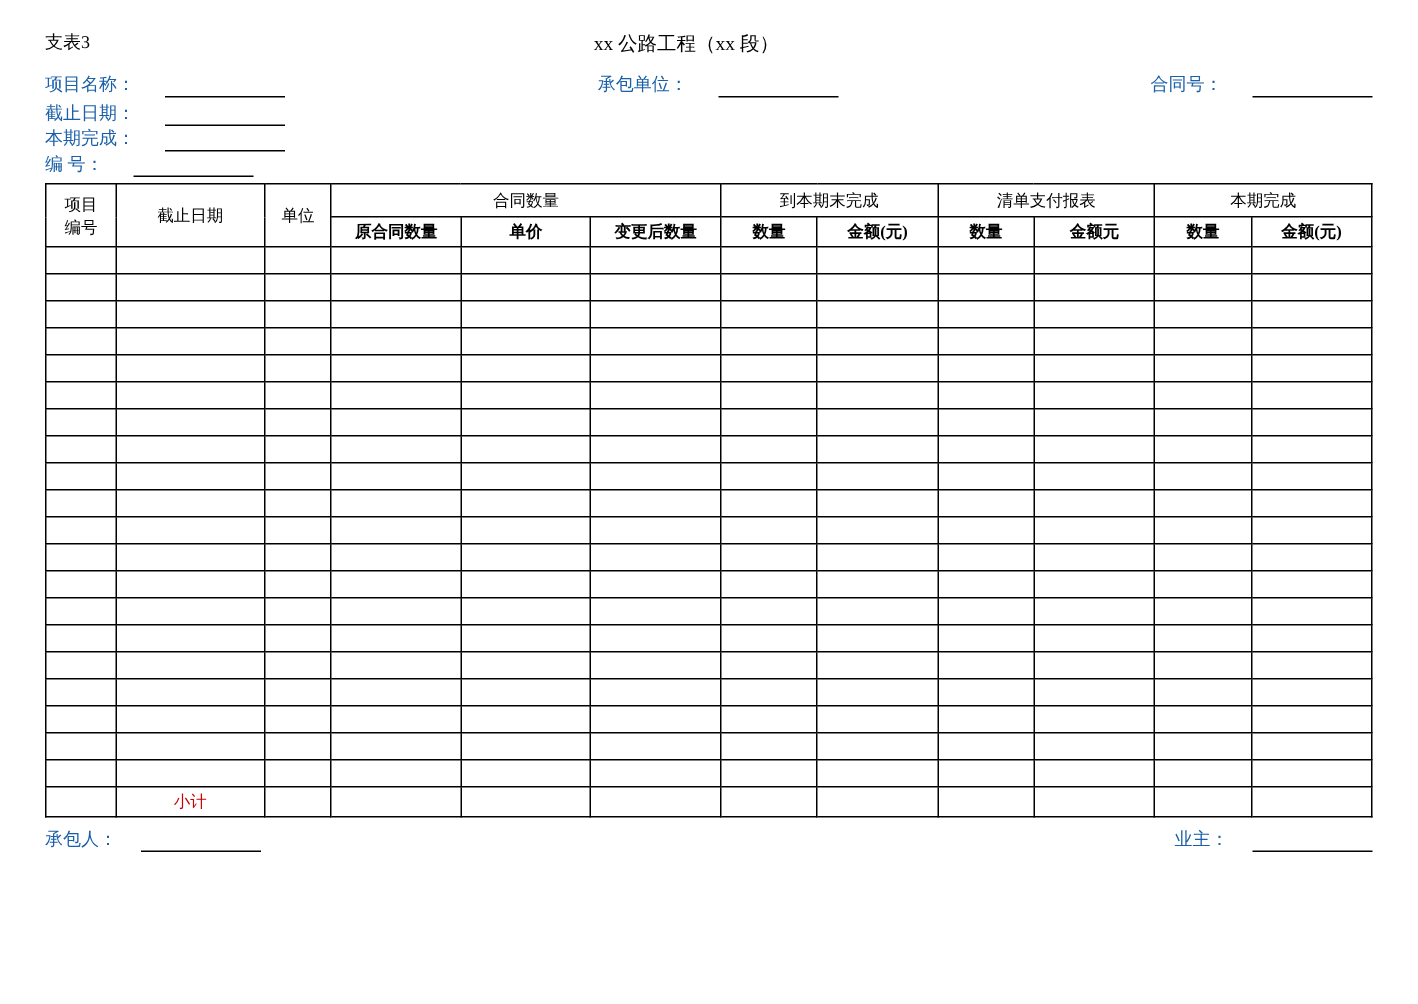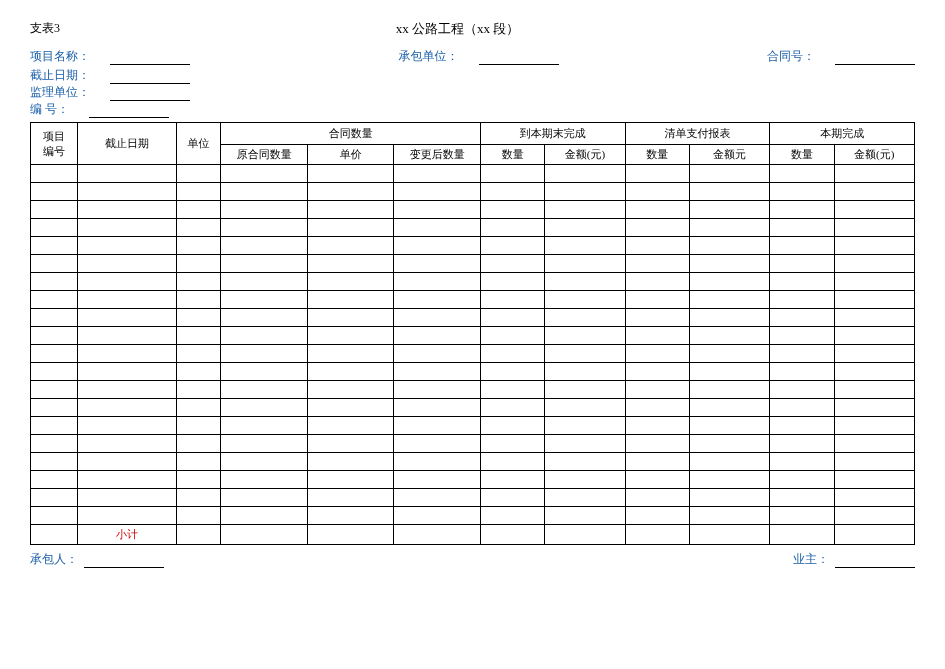--- a/index.html
+++ b/index.html
@@ -70,39 +70,40 @@
     }
     th {
       background: #fff;
       font-weight: normal;
     }
     .header-main th {
       height: 22px;
     }
     .header-sub th {
       height: 20px;
+      font-weight: bold;
     }
     .data-row td {
       height: 18px;
     }
     .subtotal-row td {
       color: #c00;
       height: 20px;
       text-align: center;
     }
     .footer-row {
       display: flex;
       justify-content: space-between;
       margin-top: 6px;
       font-size: 12px;
     }
     .footer-item {
       display: flex;
       align-items: center;
-      gap: 6px;
+      gap: 16px;
     }
     .footer-value {
       min-width: 80px;
       border-bottom: 1px solid #000;
       display: inline-block;
     }
     .blue-label {
       color: #1a5fa8;
     }
     .project-header {
@@ -137,21 +138,21 @@
       <span class="meta-label blue-label">合同号：</span>
       <span class="meta-value">&nbsp;&nbsp;&nbsp;&nbsp;&nbsp;&nbsp;&nbsp;&nbsp;&nbsp;&nbsp;&nbsp;&nbsp;&nbsp;&nbsp;&nbsp;&nbsp;</span>
     </div>
   </div>
   <div style="display:flex; justify-content:space-between; margin-bottom:4px; font-size:12px;flex-direction:column;">
     <div class="meta-item">
       <span class="meta-label blue-label">截止日期：</span>
       <span class="meta-value">&nbsp;&nbsp;&nbsp;&nbsp;&nbsp;&nbsp;&nbsp;&nbsp;&nbsp;&nbsp;&nbsp;&nbsp;&nbsp;&nbsp;&nbsp;&nbsp;&nbsp;&nbsp;&nbsp;&nbsp;</span>
     </div>
     <div class="meta-item">
-      <span class="meta-label blue-label">监理单位：</span>
+      <span class="meta-label blue-label">本期完成：</span>
       <span class="meta-value">&nbsp;&nbsp;&nbsp;&nbsp;&nbsp;&nbsp;&nbsp;&nbsp;&nbsp;&nbsp;&nbsp;&nbsp;&nbsp;&nbsp;&nbsp;&nbsp;</span>
     </div>
     <div class="meta-item">
       <span class="meta-label blue-label">编 号：</span>
       <span class="meta-value">&nbsp;&nbsp;&nbsp;&nbsp;&nbsp;&nbsp;&nbsp;&nbsp;&nbsp;&nbsp;&nbsp;&nbsp;&nbsp;&nbsp;&nbsp;&nbsp;</span>
     </div>
   </div>
 
   <div class="table-wrapper">
     <table>

